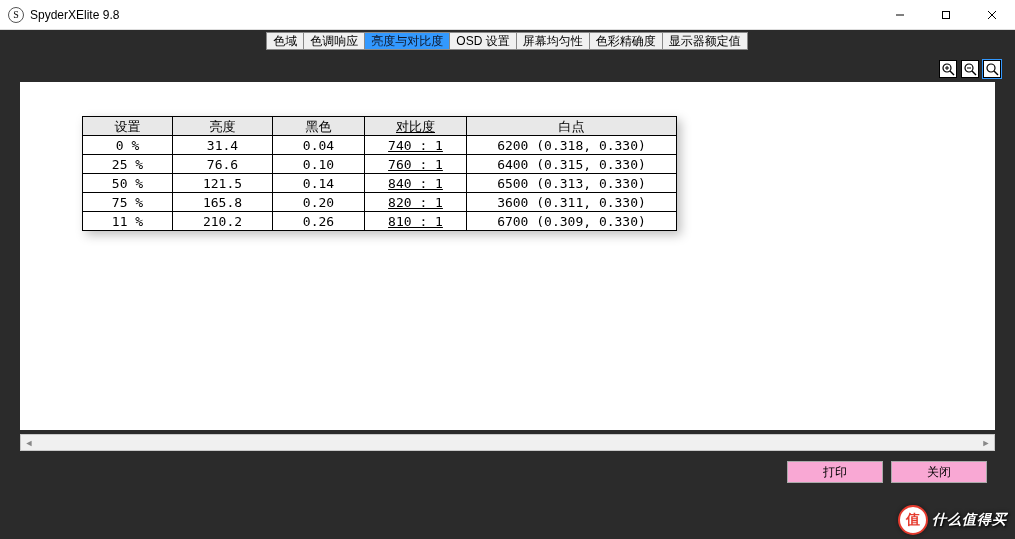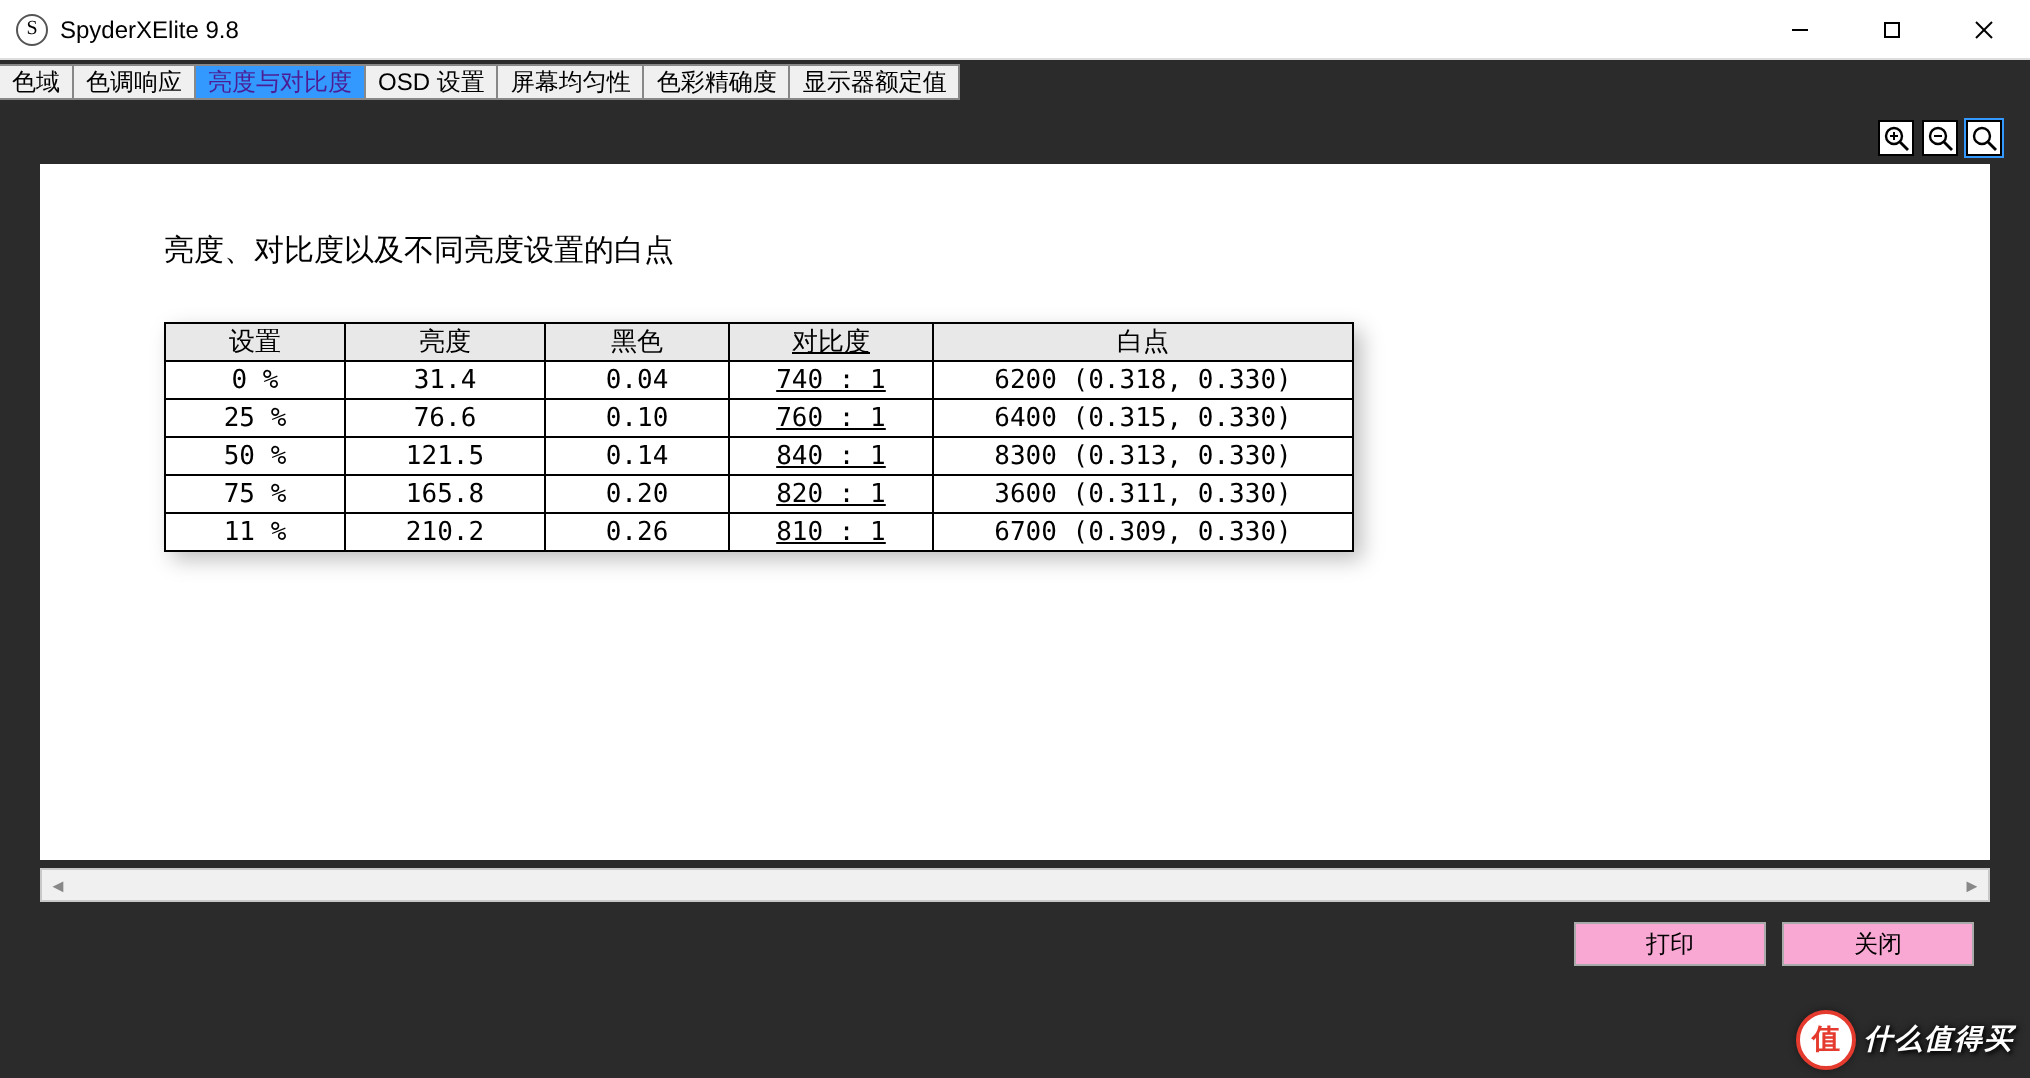--- a/index.html
+++ b/index.html
@@ -43,38 +43,38 @@
   }
   .win-btn svg { width: 10px; height: 10px; }
   .app-body {
     background: #2b2b2b;
     height: calc(100% - 30px);
     padding: 0;
     position: relative;
   }
   .tabbar {
     display: flex;
-    justify-content: flex-start;
+    justify-content: center;
     padding-top: 2px;
     height: 22px;
   }
   .tab {
     background: #f0f0f0;
     border: 1px solid #888;
     padding: 1px 6px;
     font-size: 12px;
     color: #000;
     margin-left: -1px;
     height: 18px;
     line-height: 14px;
     cursor: default;
   }
   .tab.active {
     background: #3399ff;
-    color: #4c1d95;
+    color: #0f172a;
   }
   .outer-panel {
     background: #2b2b2b;
     padding: 8px 12px 8px 12px;
   }
   .zoom-bar {
     display: flex;
     justify-content: flex-end;
     gap: 4px;
     padding: 0 2px 4px 0;
@@ -244,21 +244,20 @@
       <div class="zoom-btn active-zoom">
         <svg viewBox="0 0 14 14">
           <circle cx="6" cy="6" r="4" fill="none" stroke="#000" stroke-width="1.2"></circle>
           <line x1="9" y1="9" x2="13" y2="13" stroke="#000" stroke-width="1.4"></line>
         </svg>
       </div>
     </div>
 
     <div class="doc-area">
       <div class="doc-white">
-        <div class="doc-heading">亮度、对比度以及不同亮度设置的白点</div>
         <table class="data">
           <thead>
             <tr>
               <th class="col-setting">设置</th>
               <th class="col-bright">亮度</th>
               <th class="col-black">黑色</th>
               <th class="col-contrast">对比度</th>
               <th class="col-white">白点</th>
             </tr>
           </thead>
@@ -275,21 +274,21 @@
                 <td class="col-bright">76.6</td>
                 <td class="col-black">0.10</td>
                 <td class="col-contrast">760 : 1</td>
                 <td class="col-white">6400 (0.315, 0.330)</td>
               </tr>
               <tr>
                 <td class="col-setting">50 %</td>
                 <td class="col-bright">121.5</td>
                 <td class="col-black">0.14</td>
                 <td class="col-contrast">840 : 1</td>
-                <td class="col-white">8300 (0.313, 0.330)</td>
+                <td class="col-white">6500 (0.313, 0.330)</td>
               </tr>
               <tr>
                 <td class="col-setting">75 %</td>
                 <td class="col-bright">165.8</td>
                 <td class="col-black">0.20</td>
                 <td class="col-contrast">820 : 1</td>
                 <td class="col-white">3600 (0.311, 0.330)</td>
               </tr>
               <tr>
                 <td class="col-setting">11 %</td>

